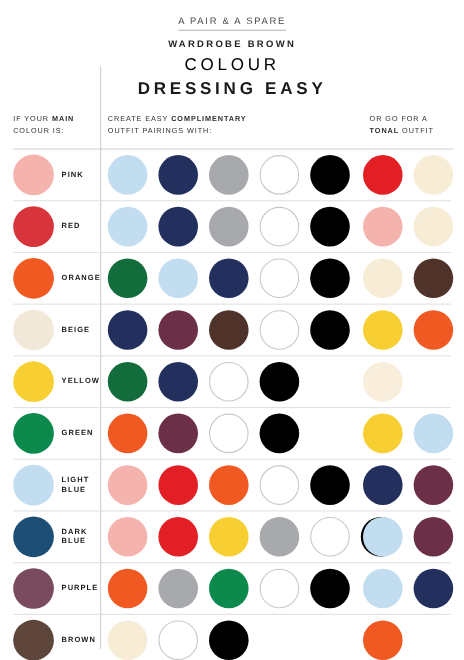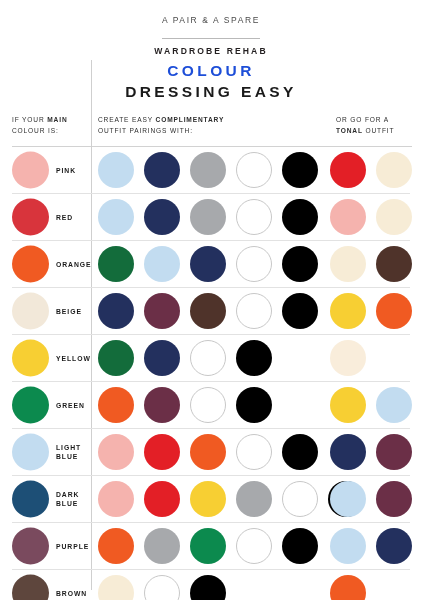--- a/index.html
+++ b/index.html
@@ -24,36 +24,36 @@
   
   .header {
     text-align: center;
     padding-top: 9px;
   }
   .brand {
     display: inline-block;
     font-size: 8.5px;
     letter-spacing: 1.6px;
     color: #4a4a4a;
-    padding-bottom: 13px;
+    padding-bottom: 3px;
     border-bottom: 1px solid #b9b9b9;
   }
   .subtitle {
     margin-top: 7px;
     font-size: 8.6px;
     letter-spacing: 2.1px;
     font-weight: 700;
     color: #231f20;
   }
   .title-1 {
     margin-top: 6px;
     font-size: 15.5px;
     letter-spacing: 3.4px;
-    font-weight: 700;
-    color: #1d4ed8;
+    font-weight: 400;
+    color: #000000;
   }
   .title-2 {
     margin-top: 3px;
     font-size: 15.5px;
     letter-spacing: 3.4px;
     font-weight: 700;
     color: #1a1a1a;
   }
 
   
@@ -143,21 +143,21 @@
     height: 36px;
   }
 </style>
 </head>
 <body>
 
 <div id="page">
 
   <div class="header">
     <div class="brand">A PAIR &amp; A SPARE</div>
-    <div class="subtitle">WARDROBE REHAB</div>
+    <div class="subtitle">WARDROBE BROWN</div>
     <div class="title-1">COLOUR</div>
     <div class="title-2">DRESSING EASY</div>
   </div>
 
   <div class="col-heads">
     <div class="col-head ch-main">
       <span>IF YOUR </span><b>MAIN</b><br>
       <span>COLOUR IS:</span>
     </div>
     <div class="col-head ch-comp">

